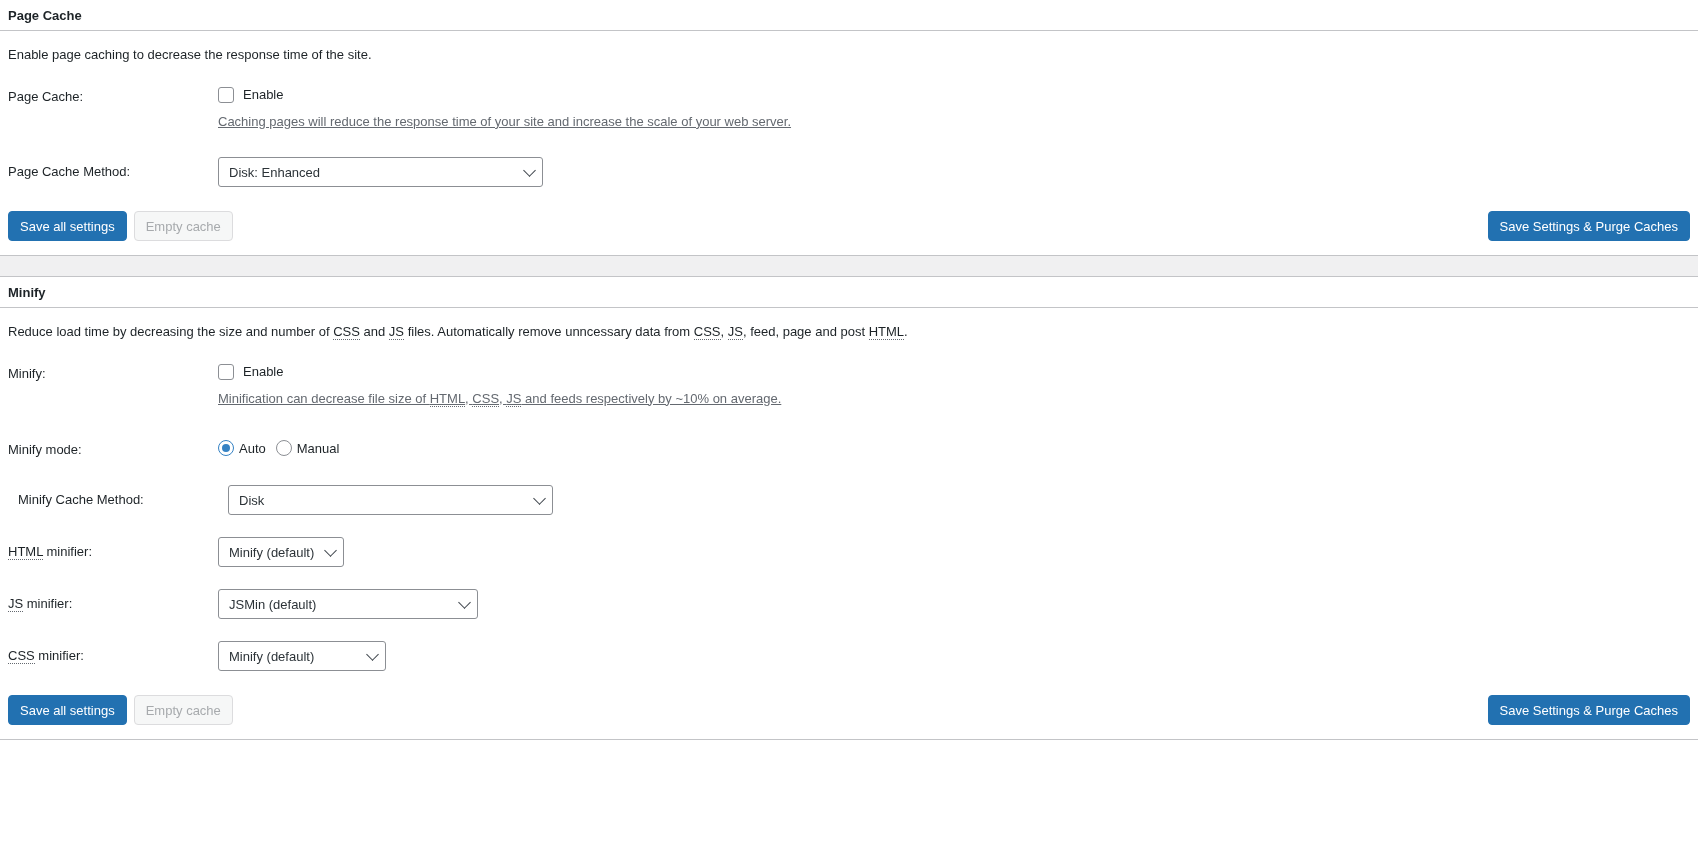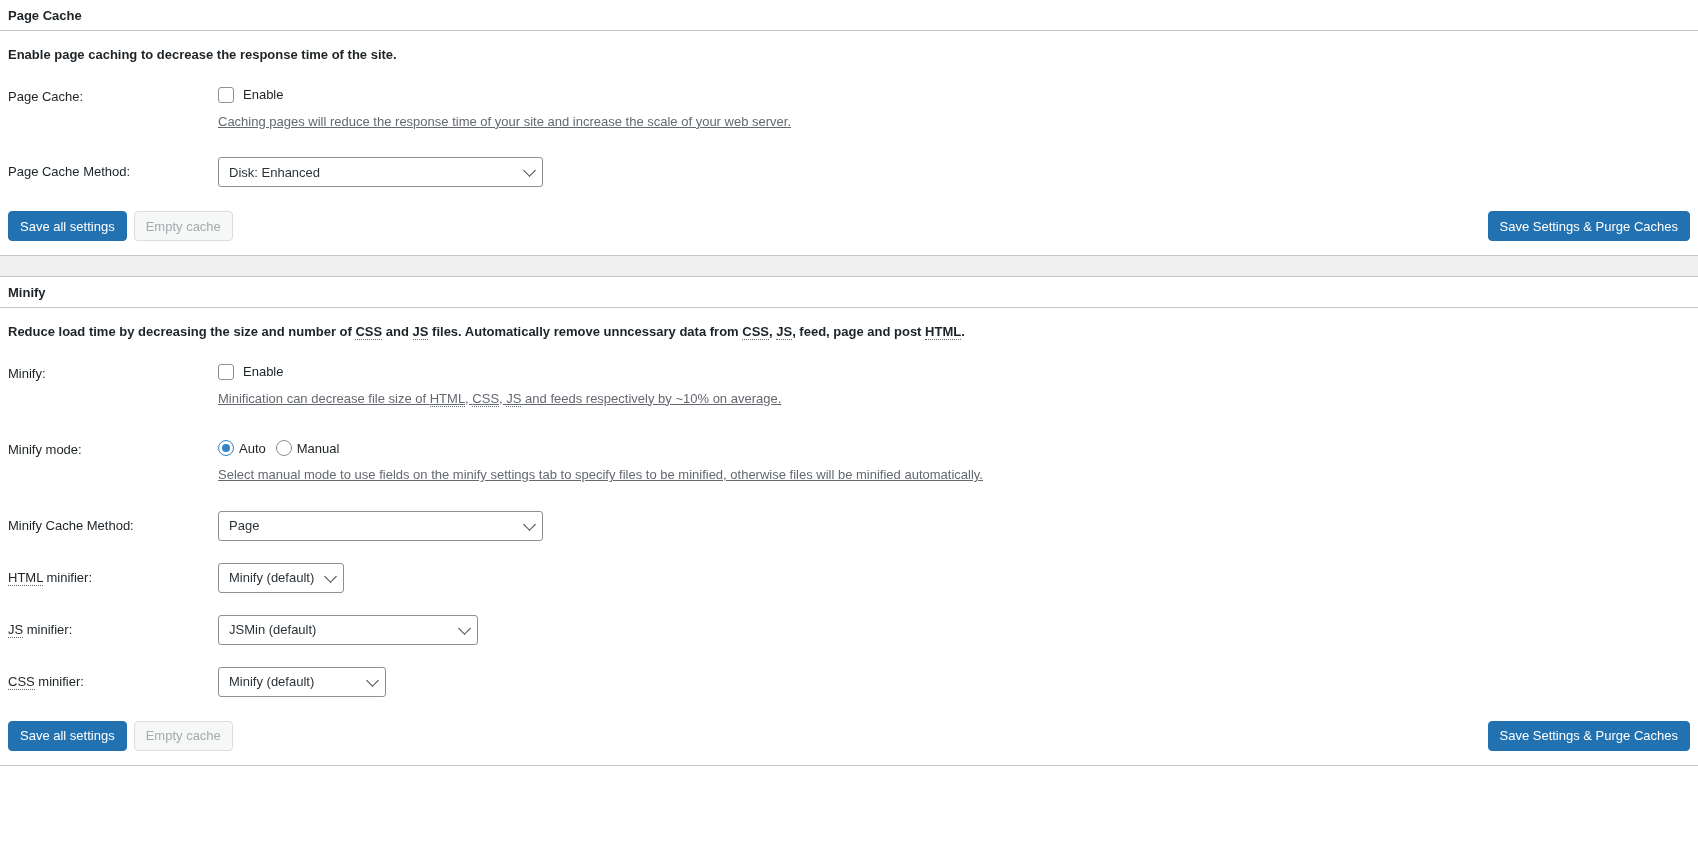--- a/index.html
+++ b/index.html
@@ -34,21 +34,20 @@
     line-height: 1;
   }
 
   .inside { padding: 0 8px; }
 
   .section-desc {
     font-size: 13px;
     color: #1d2327;
     padding: 14px 0 10px 0;
     line-height: 1.5;
-    font-weight: bold;
   }
 
   abbr {
     text-decoration: none;
     border-bottom: 1px dotted #646970;
     cursor: help;
   }
 
   .field-row {
     display: flex;
@@ -249,29 +248,28 @@
           <div class="radio-line">
             <label class="radio-line" style="gap:5px;">
               <span class="radio on"></span>
               <span class="radio-text">Auto</span>
             </label>
             <label class="radio-line" style="gap:5px; margin-left:-7px;">
               <span class="radio"></span>
               <span class="radio-text">Manual</span>
             </label>
           </div>
-          <div class="help">Select manual mode to use fields on the minify settings tab to specify files to be minified, otherwise files will be minified automatically.</div>
-        </div>
-      </div>
-
-      <div class="field-row" style="padding-top:18px;">
+        </div>
+      </div>
+
+      <div class="field-row" style="padding-top:18px;margin-left:10px;">
         <div class="field-label" style="padding-top:6px;">Minify Cache Method:</div>
         <div class="field-control">
           <div class="select w325">
-            <span>Page</span>
+            <span>Disk</span>
             <span class="caret"></span>
           </div>
         </div>
       </div>
 
       <div class="field-row" style="padding-top:14px;">
         <div class="field-label" style="padding-top:6px;"><abbr>HTML</abbr><span> minifier:</span></div>
         <div class="field-control">
           <div class="select w126">
             <span>Minify (default)</span>

